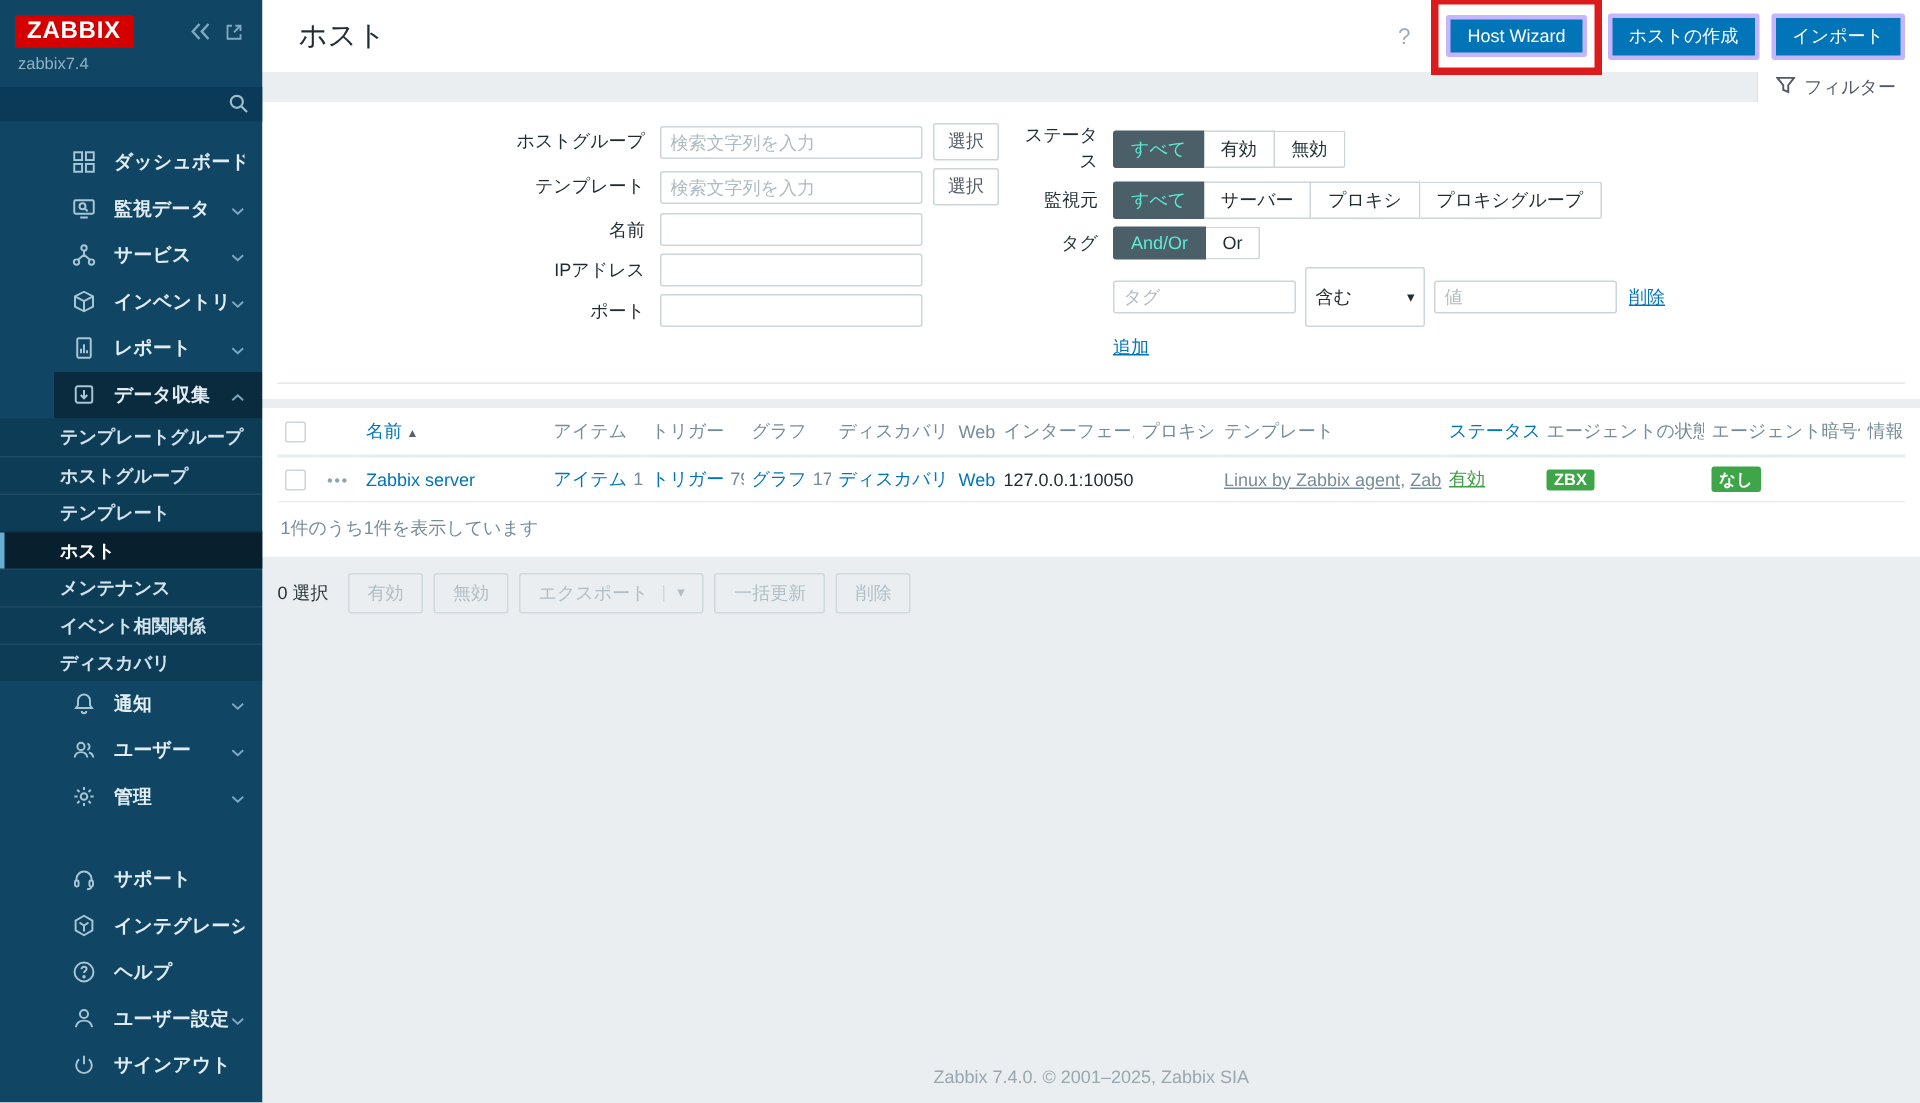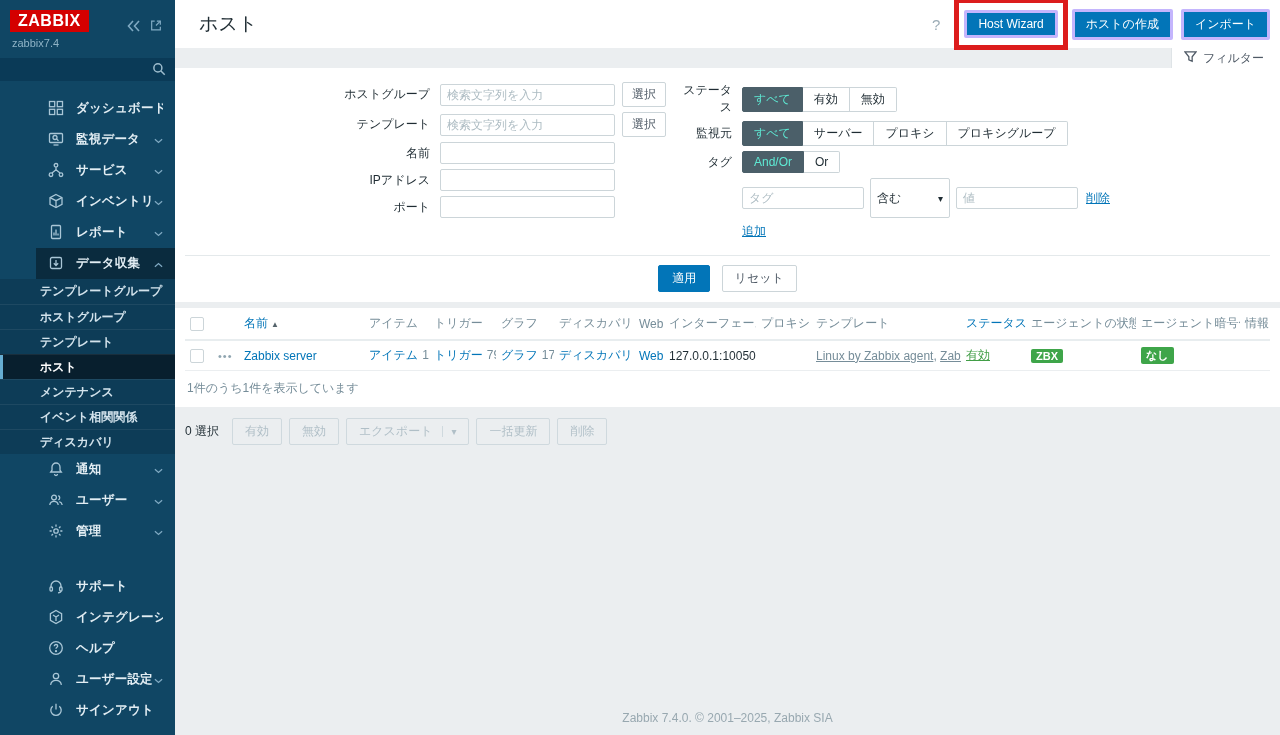--- a/index.html
+++ b/index.html
@@ -3,21 +3,21 @@
 <meta charset="utf-8">
 <style>
   * { margin:0; padding:0; box-sizing:border-box; }
   html,body { width:1280px; height:735px; overflow:hidden; }
   body { font-family:"Liberation Sans","DejaVu Sans",sans-serif; font-size:12px; color:#1f2c33;
          display:flex; background:#ebeef0; }
 
   
   .sidebar { width:175px; min-width:175px; height:735px; background:#104664; color:#dce8ee;
              display:flex; flex-direction:column; overflow:hidden; }
-  .logo-row { display:flex; align-items:flex-end; justify-content:space-between; padding:10px 12px 0 10px; }
+  .logo-row { display:flex; align-items:center; justify-content:space-between; padding:10px 12px 0 10px; }
   .logo { background:#d40000; color:#fff; font-weight:bold; font-size:16px; padding:2px 8px; letter-spacing:.5px; }
   .logo-icons { display:flex; gap:8px; color:#7fa9c2; align-items:center; }
   .logo-icons svg { display:block; }
   .version { padding:5px 12px 0; font-size:11px; color:#8fb3c6; }
   .search-wrap { position:relative; margin:9px 0 12px; }
   .search-input { width:100%; height:23px; background:#0a3a57; border:0; outline:none; color:#dce8ee;
                   padding:0 28px 0 10px; font-size:12px; }
   .search-icon { position:absolute; right:9px; top:4px; color:#9dbccd; }
 
   .menu { flex:1; }
@@ -431,24 +431,20 @@
           <a class="link del-link">削除</a>
         </div>
         <div class="frow add-row">
           <label class="flabel2"></label>
           <a class="link">追加</a>
         </div>
       </div>
     </div>
 
     <div class="filter-divider"></div>
-    <div class="apply-row">
-      <button class="btn-apply">適用</button>
-      <button class="btn-reset">リセット</button>
-    </div>
   </div>
 
   <div class="table-panel">
     <table class="hosts">
       <colgroup>
         <col style="width:28px">
           <col style="width:26px">
           <col style="width:125px">
           <col style="width:65px">
         <col style="width:67px">

